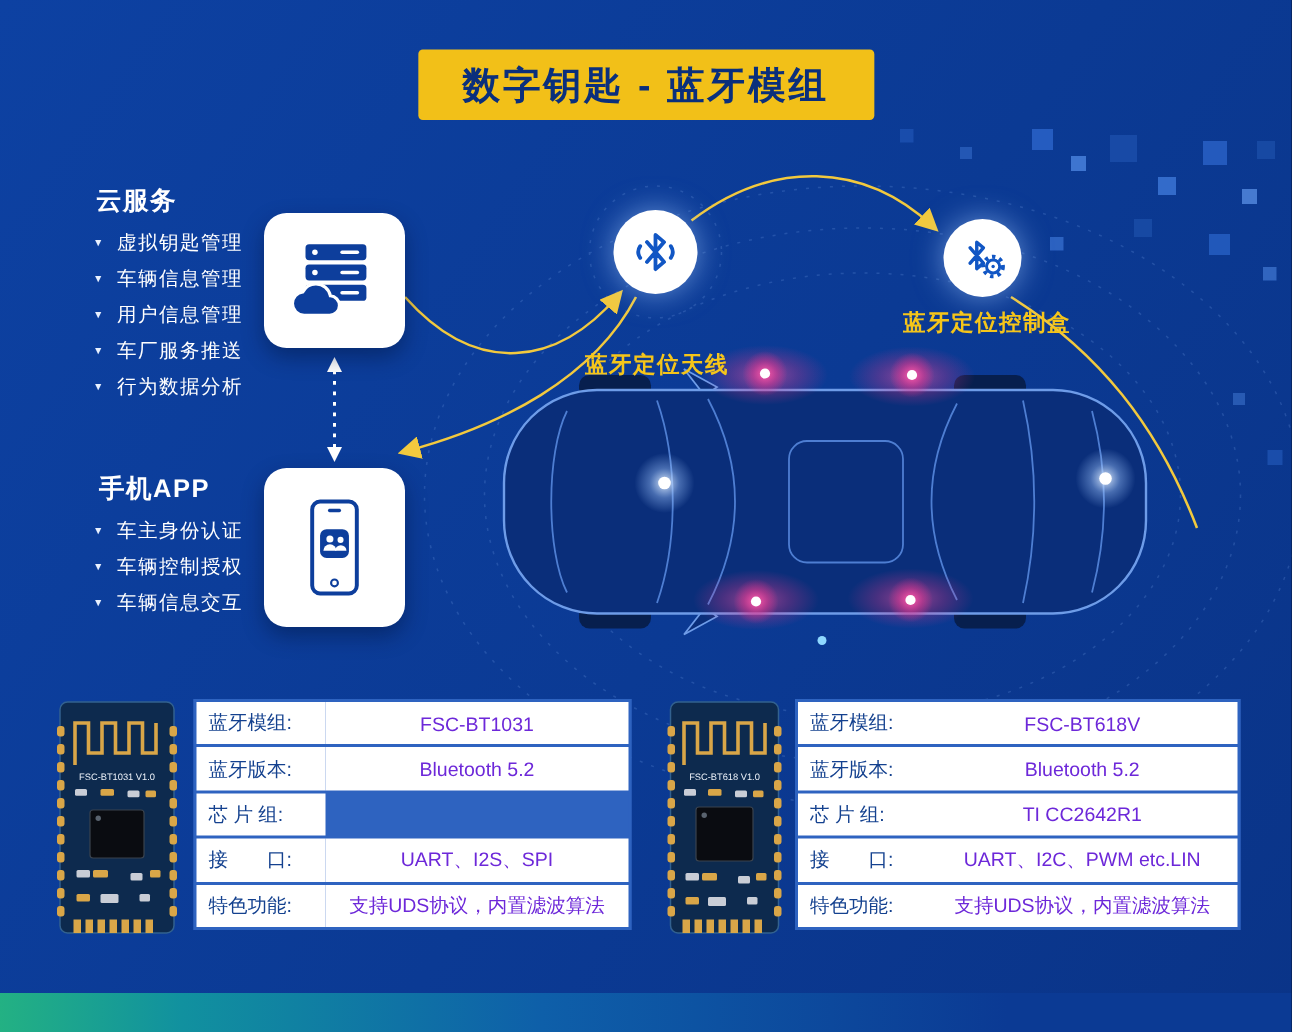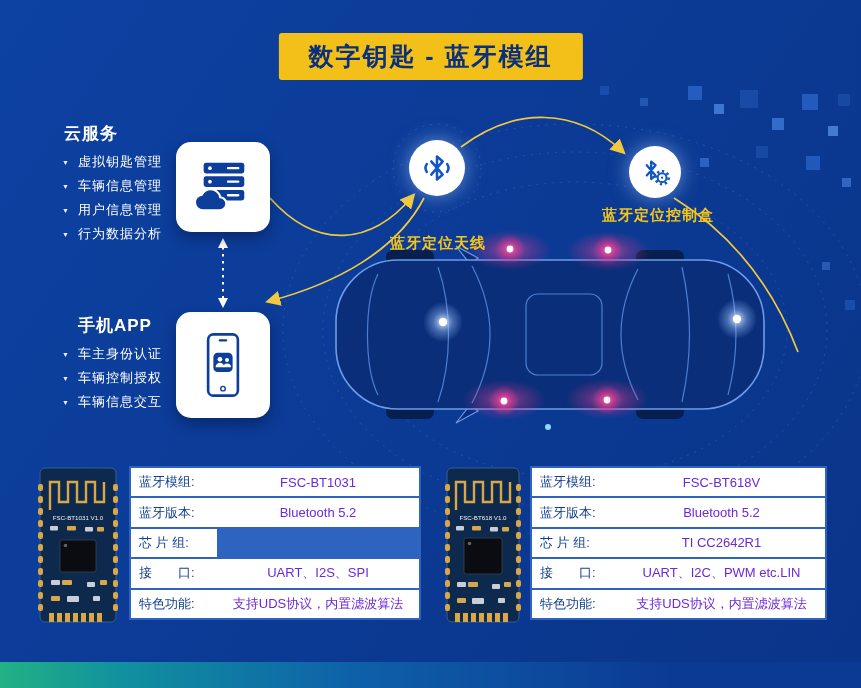--- a/index.html
+++ b/index.html
@@ -78,20 +78,24 @@
     <div class="feature-item">
         <span class="tri">▼</span>
         <span>车辆信息管理</span>
       </div>
     <div class="feature-item">
         <span class="tri">▼</span>
         <span>用户信息管理</span>
       </div>
     <div class="feature-item">
         <span class="tri">▼</span>
+        <span>车厂服务推送</span>
+      </div>
+    <div class="feature-item">
+        <span class="tri">▼</span>
         <span>行为数据分析</span>
       </div>
   </div>
 
   <div class="card" style="left:176px;top:142px;width:94px;height:90px;">
     <svg width="58" height="58" viewBox="0 0 60 60">
       <g fill="#0d3e9c">
         <rect x="10" y="5" width="42" height="11" rx="2.5"></rect>
         <rect x="10" y="19" width="42" height="11" rx="2.5"></rect>
         <rect x="10" y="33" width="42" height="11" rx="2.5"></rect>
@@ -103,21 +107,21 @@
           <rect x="34" y="23.3" width="13" height="2.4" rx="1.2"></rect>
         <circle cx="16.5" cy="38.5" r="1.9"></circle>
           <rect x="34" y="37.3" width="13" height="2.4" rx="1.2"></rect>
       </g>
       <g transform="translate(1,27) scale(1.35)">
         <path d="M19.35 10.04A7.49 7.49 0 0 0 12 4C9.11 4 6.6 5.64 5.35 8.04A5.994 5.994 0 0 0 0 14c0 3.31 2.69 6 6 6h13c2.76 0 5-2.24 5-5 0-2.64-2.05-4.78-4.65-4.96z" fill="#0d3e9c" stroke="#fff" stroke-width="1.6"></path>
       </g>
     </svg>
   </div>
 
-  <div class="sec-heading" style="left:78px;top:314px;">手机APP</div>
+  <div class="sec-heading" style="left:66px;top:314px;">手机APP</div>
   <div class="feature-list" style="left:62px;top:342px;">
     <div class="feature-item">
         <span class="tri">▼</span>
         <span>车主身份认证</span>
       </div>
     <div class="feature-item">
         <span class="tri">▼</span>
         <span>车辆控制授权</span>
       </div>
     <div class="feature-item">

